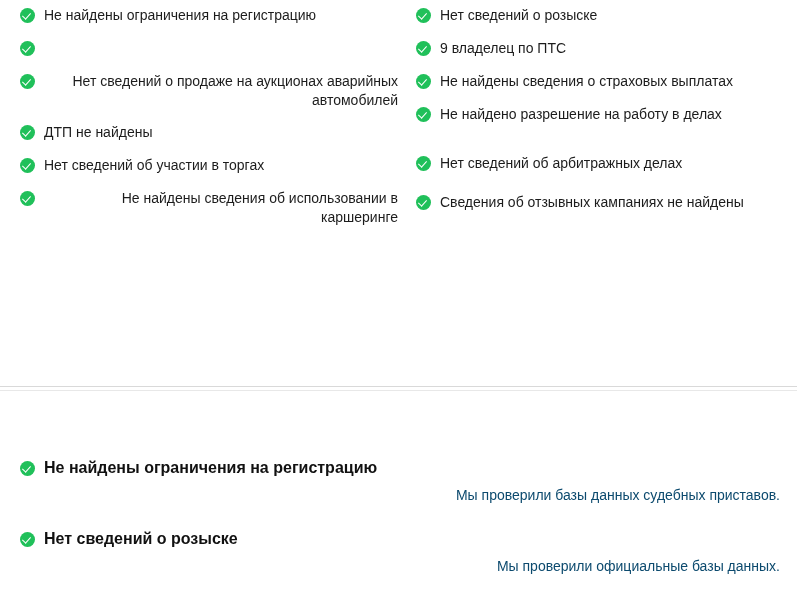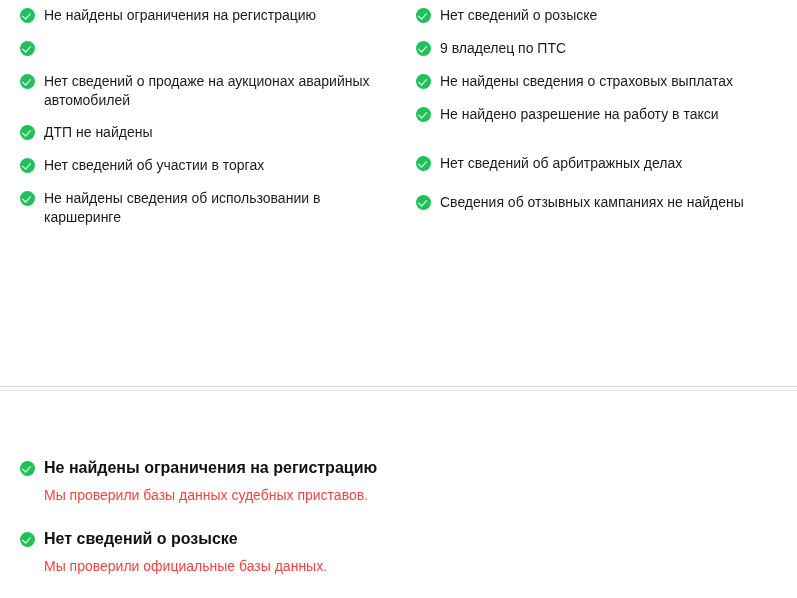--- a/index.html
+++ b/index.html
@@ -12,20 +12,21 @@
     background: #ffffff;
     font-family: "Liberation Sans", sans-serif;
     color: #1a1a1a;
     overflow: hidden;
   }
 
   .page {
     position: relative;
     width: 797px;
     height: 598px;
+    text-align: right;
   }
 
   
   .checklist {
     position: absolute;
     top: 6px;
     left: 0;
     width: 797px;
     display: flex;
     flex-direction: row;
@@ -109,21 +110,21 @@
   }
   .detail-title {
     font-size: 16px;
     font-weight: bold;
     color: #111111;
     padding-left: 9px;
     line-height: 20px;
   }
   .detail-text {
     font-size: 14px;
-    color: #ef4444;
+    color: #0c4a6e;
     line-height: 19px;
     padding-left: 24px;
     margin-top: 8px;
   }
 </style>
 </head>
 <body>
 
 <div class="page">
 
@@ -163,21 +164,21 @@
       <div class="check-item">
         <span class="tick"></span>
         <span class="label">9 владелец по ПТС</span>
       </div>
       <div class="check-item">
         <span class="tick"></span>
         <span class="label">Не найдены сведения о страховых выплатах</span>
       </div>
       <div class="check-item">
         <span class="tick"></span>
-        <span class="label">Не найдено разрешение на работу в такси</span>
+        <span class="label">Не найдено разрешение на работу в делах</span>
       </div>
       <div class="check-item" style="margin-top:29px;">
         <span class="tick"></span>
         <span class="label">Нет сведений об арбитражных делах</span>
       </div>
       <div class="check-item" style="margin-top:19px;">
         <span class="tick"></span>
         <span class="label">Сведения об отзывных кампаниях не найдены</span>
       </div>
     </div>

